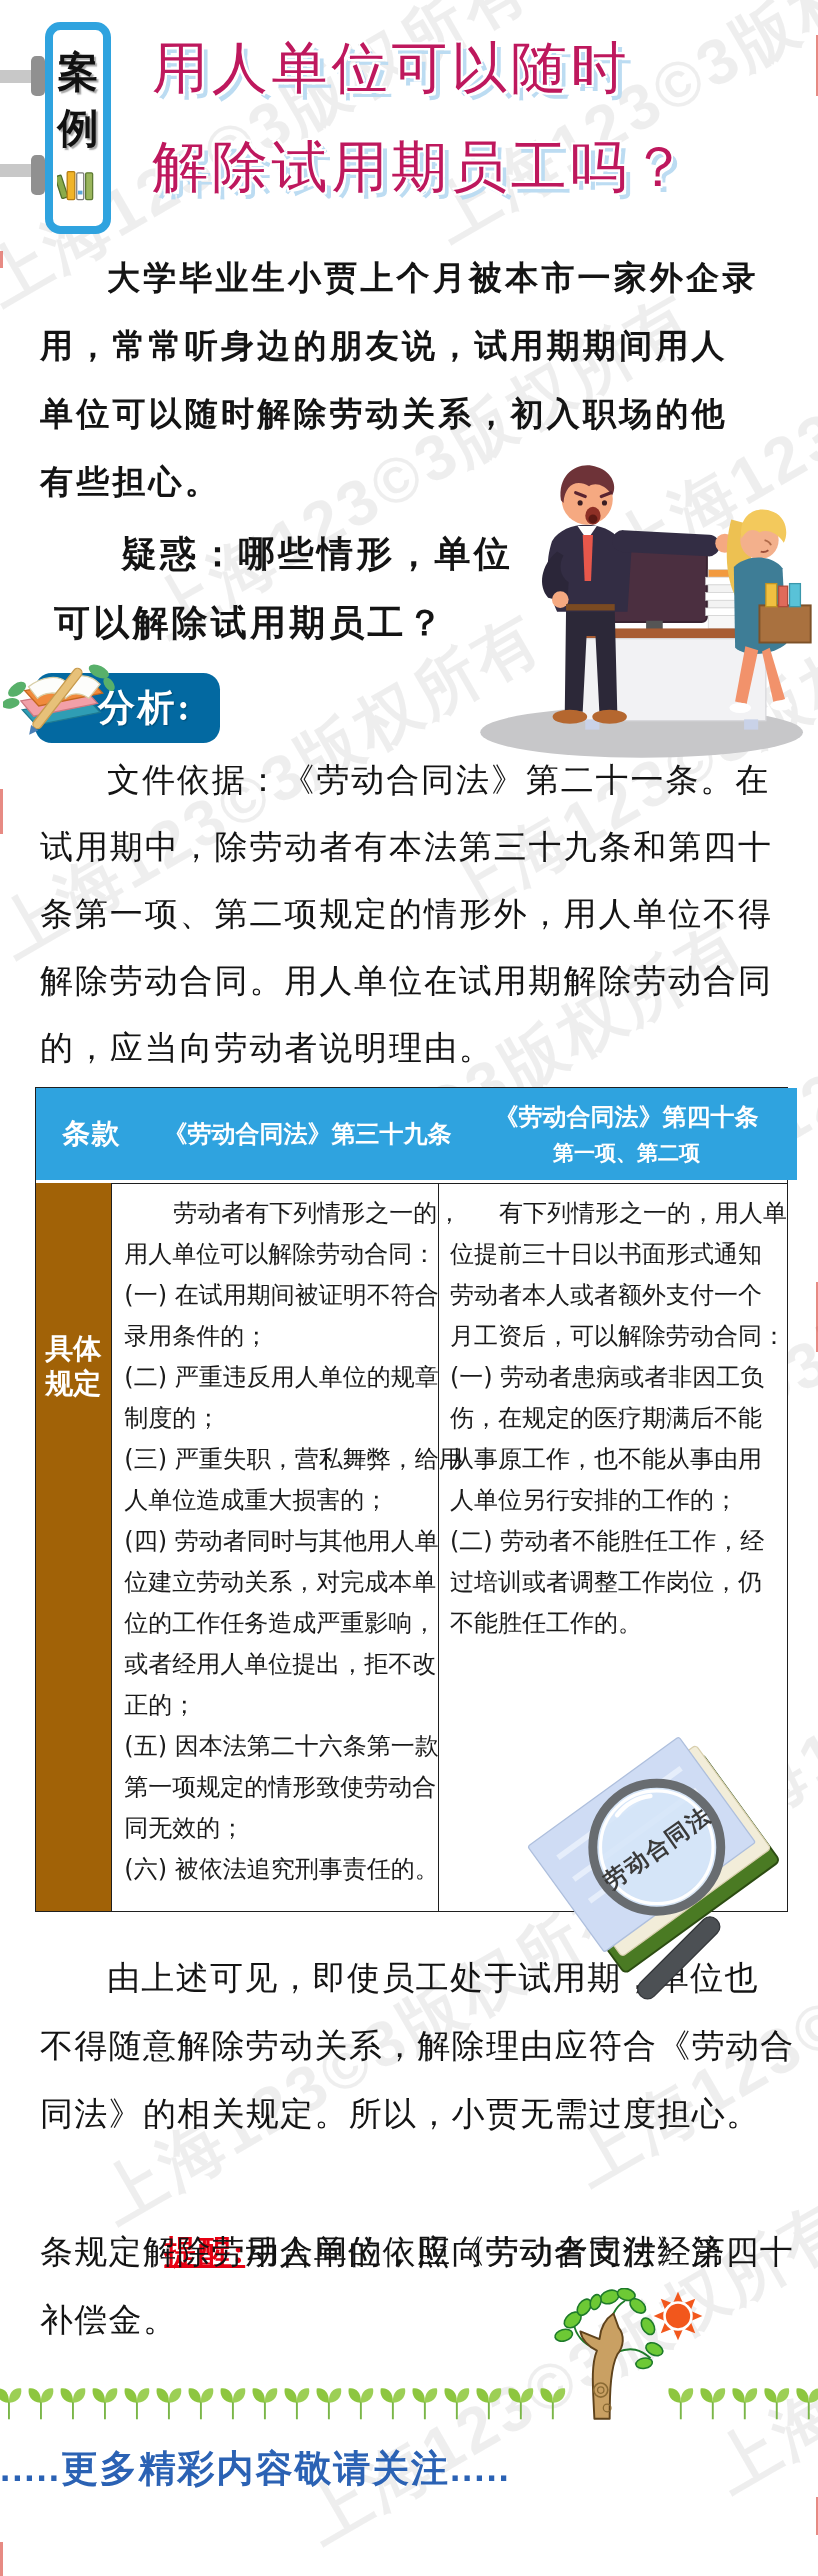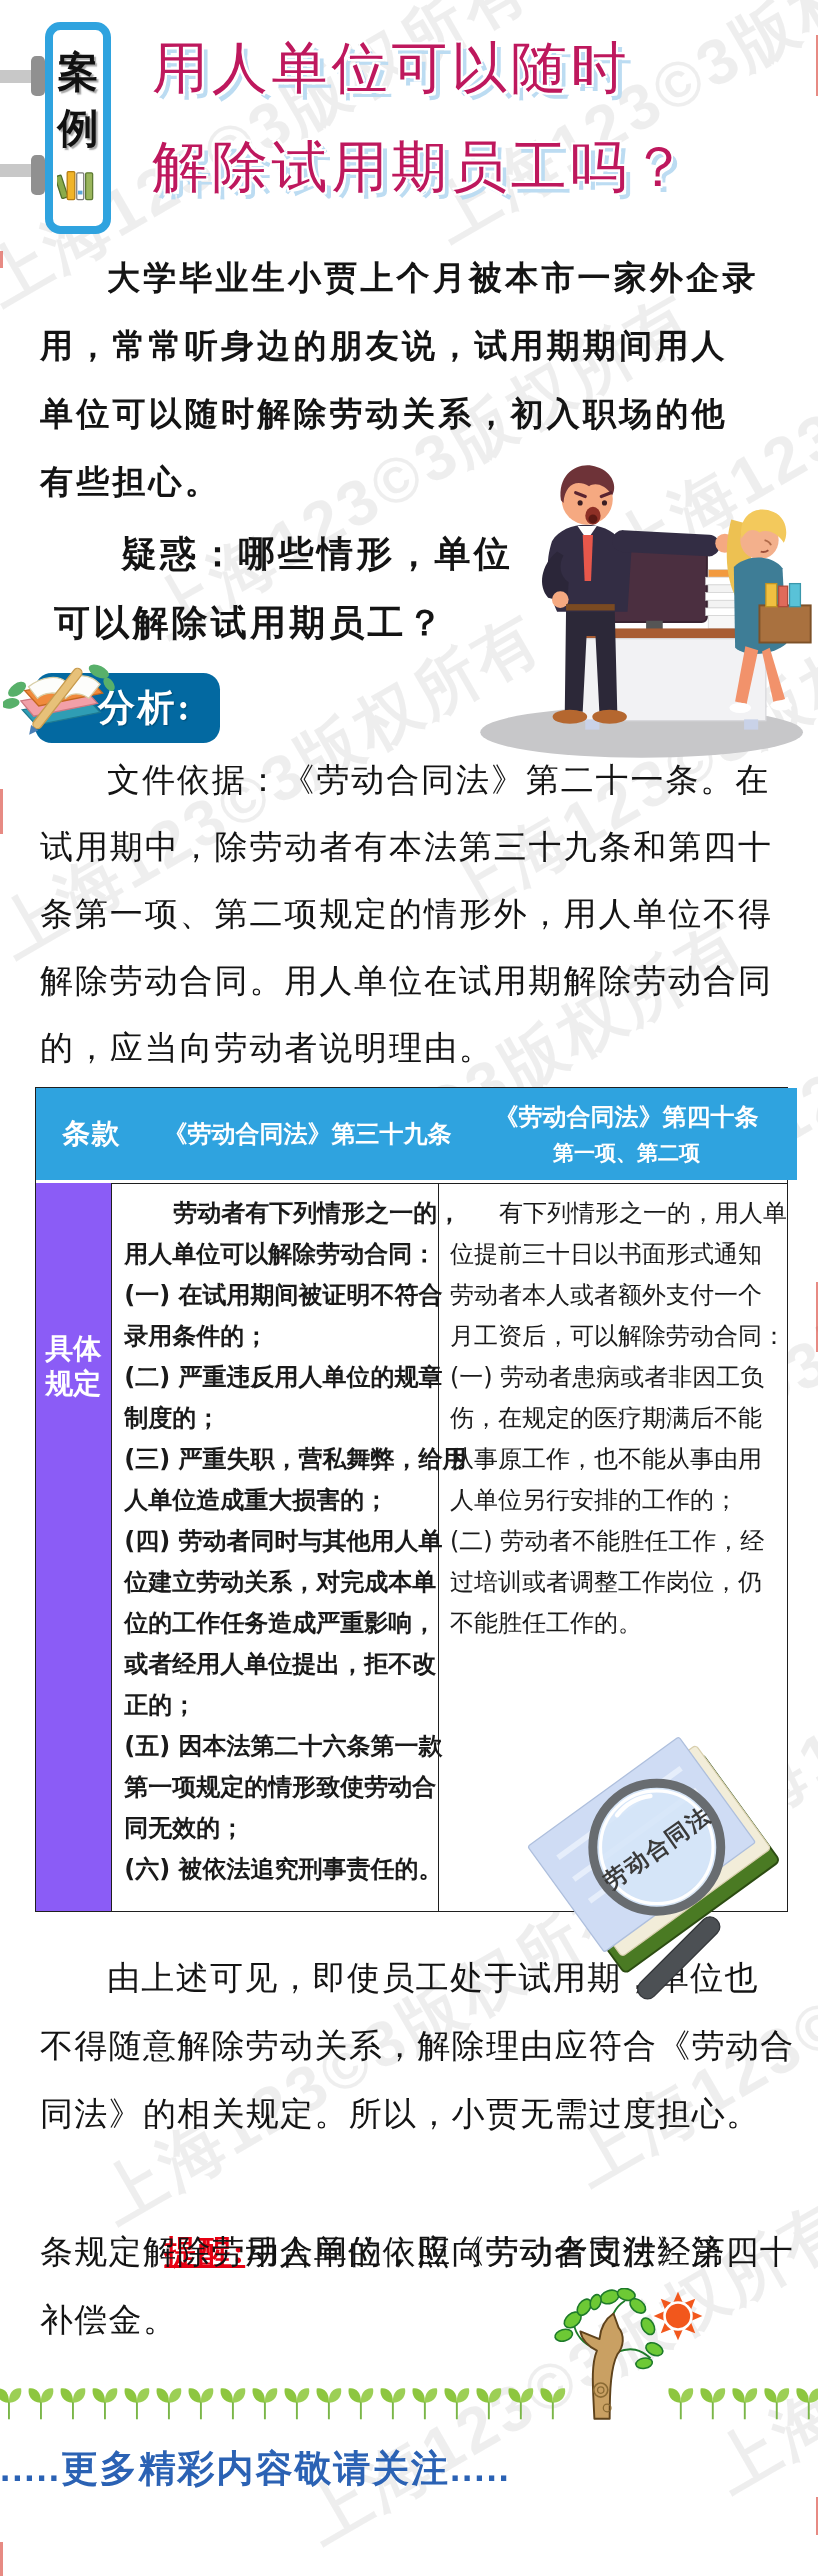--- a/index.html
+++ b/index.html
@@ -38,23 +38,23 @@
   
   .lawtable{position:absolute;left:35px;top:1087px;width:753px;height:825px;box-sizing:border-box;
             border:1.3px solid #1f1f1f;background:#fff;}
   .th{position:absolute;top:0;height:92px;background:#2fa3df;color:#fff;display:flex;
       flex-direction:column;align-items:center;justify-content:center;font-weight:bold;text-align:center;}
   .th1{left:0;width:111px;font-size:28px;letter-spacing:1.3px;}
   .th2{left:93px;width:325px;font-size:24px;padding-left:16px;}
   .th3{left:420px;width:341px;font-size:24px;}
   .th3 .sub{font-size:21px;margin-top:5.1px;}
   .tbody{position:absolute;left:0;top:95px;right:0;bottom:0;display:flex;}
-  .cell1{width:90px;background:#8b5cf6;color:#fff;text-align:center;font-weight:bold;
+  .cell1{width:90px;background:#a16207;color:#fff;text-align:center;font-weight:bold;
          font-size:28px;line-height:35px;padding-top:148px;box-sizing:border-box;}
-  .cell2{width:328px;border-left:1.9px solid #1f1f1f;border-right:1.9px solid #1f1f1f;border-top:1.9px solid #1f1f1f;box-sizing:border-box;padding:9px 0 0 12.8px;font-weight:bold;}
+  .cell2{width:328px;border-left:1.9px solid #1f1f1f;border-right:1.9px solid #1f1f1f;border-top:1.9px solid #1f1f1f;box-sizing:border-box;padding:9px 0 0 12.8px;}
   .cell3{flex:1;border-top:1.9px solid #1f1f1f;box-sizing:border-box;padding:9px 0 0 11.5px;}
   .tl{font-size:24px;line-height:41px;height:41px;white-space:pre;color:#1a1a1a;font-family:"DejaVu Sans",sans-serif;}
   .tind{padding-left:49px;}
   
   .footer{position:absolute;left:0;top:2444px;width:819px;text-align:left;
           font-size:37px;font-weight:bold;letter-spacing:1.9px;color:#2b62b4;}
   .abs{position:absolute;}
 </style>
 </head>
 <body>

